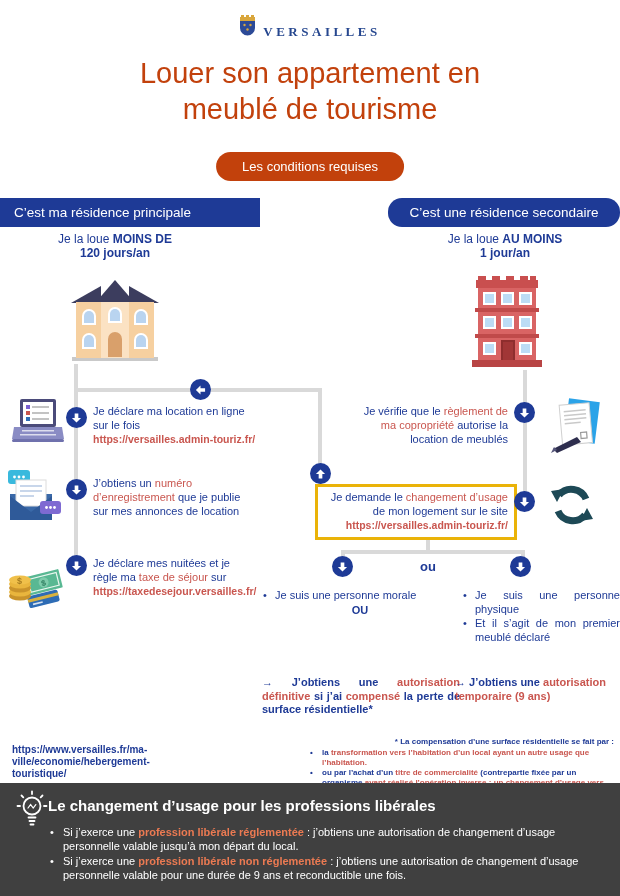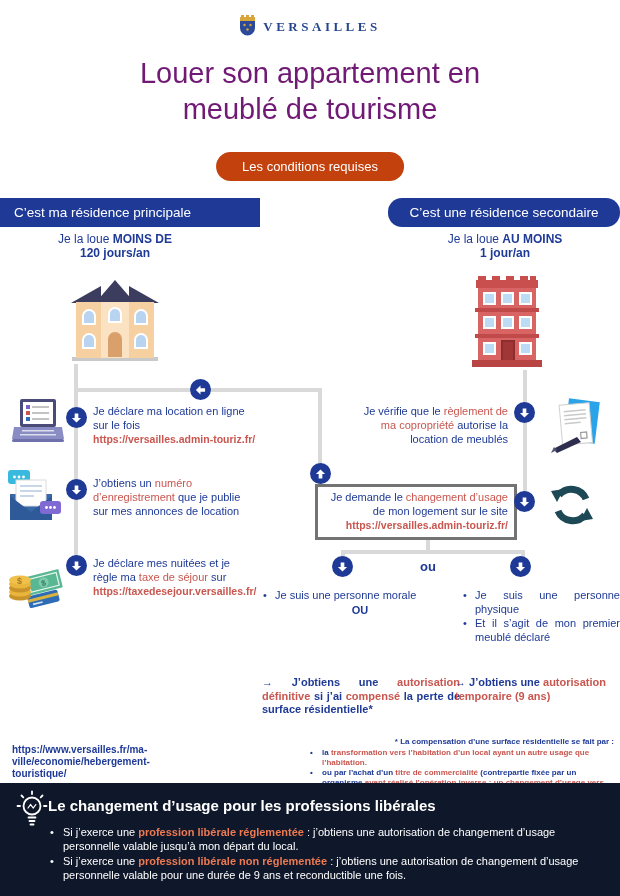--- a/index.html
+++ b/index.html
@@ -3,60 +3,60 @@
 <meta charset="utf-8">
 <style>
   html,body{margin:0;padding:0;background:#fff;}
   .page{position:relative;width:620px;height:896px;background:#fff;overflow:hidden;
         font-family:"Liberation Sans",sans-serif;color:#1e3a96;}
   .abs{position:absolute;}
   .b{font-weight:bold;}
   .c-red{color:#c9564f;}
   .c-orange{color:#ec7a52;}
   
-  .logo-row{left:0;top:14px;width:620px;height:26px;display:flex;justify-content:center;align-items:center;gap:7px;}
+  .logo-row{left:0;top:14px;width:620px;height:26px;display:flex;justify-content:center;align-items:flex-end;gap:7px;}
   .logo-text{font-family:"Liberation Serif",serif;font-size:13px;letter-spacing:3.5px;color:#26478f;font-weight:bold;}
-  .title{left:0;width:620px;text-align:center;font-size:29px;line-height:36px;color:#701a75;}
+  .title{left:0;width:620px;text-align:center;font-size:29px;line-height:36px;color:#c2410c;}
   .pill{left:50%;transform:translateX(-50%);top:152px;background:#c2410c;color:#fff;
         font-size:13px;padding:7px 26px;border-radius:18px;white-space:nowrap;}
   
   .colhdr{top:198px;height:29px;background:#1e3a96;color:#fff;font-size:13.5px;display:flex;align-items:center;}
   .colhdr.left{left:0;width:260px;padding-left:14px;box-sizing:border-box;}
   .colhdr.right{left:388px;width:232px;justify-content:center;border-radius:14px;}
   .subtitle{top:232px;font-size:12px;line-height:14px;text-align:center;color:#1e3a96;}
   
   .line{background:#d9d9d9;}
   
   .circ{width:21px;height:21px;border-radius:50%;background:#1e3a96;display:flex;align-items:center;justify-content:center;}
   .circ svg{display:block;}
   .rot-left svg{transform:rotate(90deg);}
   .rot-up svg{transform:rotate(180deg);}
   
   .step-text{font-size:11px;line-height:14px;color:#1e3a96;}
   .step-text .c-red.b, .link{font-size:10.5px;white-space:nowrap;}
   .right-al{text-align:right;}
   .usage-box{left:315px;top:484px;width:202px;height:56px;box-sizing:border-box;
-             border:3px solid #737373;background:#fff;padding:3px 6px 0 0;}
+             border:3px solid #eab308;background:#fff;padding:3px 6px 0 0;}
   .ou{font-size:13px;font-weight:bold;text-align:center;color:#1e3a96;}
   
   .branch{font-size:11px;line-height:13.5px;color:#1e3a96;}
   .bullet{position:relative;padding-left:13px;text-align:justify;margin-bottom:1px;}
   .bullet:before{content:"\2022";position:absolute;left:1px;top:0;}
   .or-center{text-align:center;font-weight:bold;}
   .conclusion{font-size:11px;line-height:13.5px;font-weight:bold;text-align:justify;color:#1e3a96;}
   
   .info-label{font-size:13px;font-weight:bold;}
   .info-link{font-size:10px;line-height:12px;font-weight:bold;}
   
   .footnote{font-size:8px;line-height:10px;color:#1e3a96;}
   .fn-title{text-align:right;font-weight:bold;margin-bottom:1px;}
   .fn-item{position:relative;padding-left:22px;font-weight:bold;}
   .fn-item:before{content:"\2022";position:absolute;left:10px;top:0;}
   
-  .banner{left:0;top:783px;width:620px;height:113px;background:#0f172a;color:#fff;}
+  .banner{left:0;top:783px;width:620px;height:113px;background:#404040;color:#fff;}
   .banner-title{position:absolute;left:48px;top:14px;font-size:15px;font-weight:bold;}
   .banner-list{position:absolute;left:48px;top:42px;width:546px;font-size:11px;line-height:14px;}
   .banner-item{position:relative;padding-left:15px;margin-bottom:1px;}
   .banner-item:before{content:"\2022";position:absolute;left:2px;top:0;}
 </style>
 </head>
 <body>
 
 <div class="page">
 

